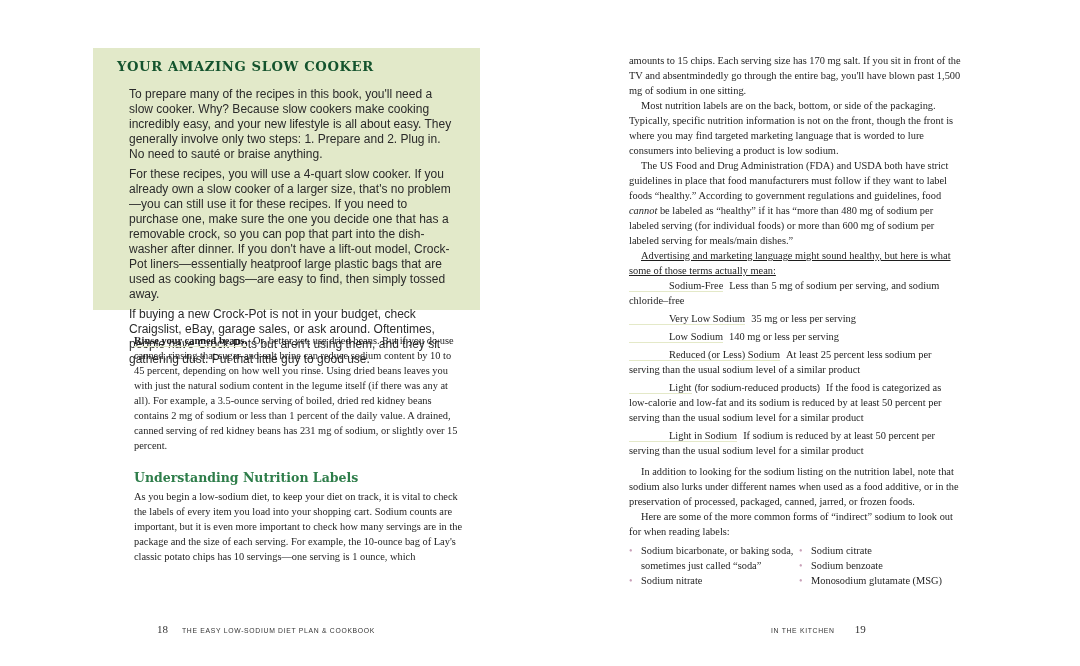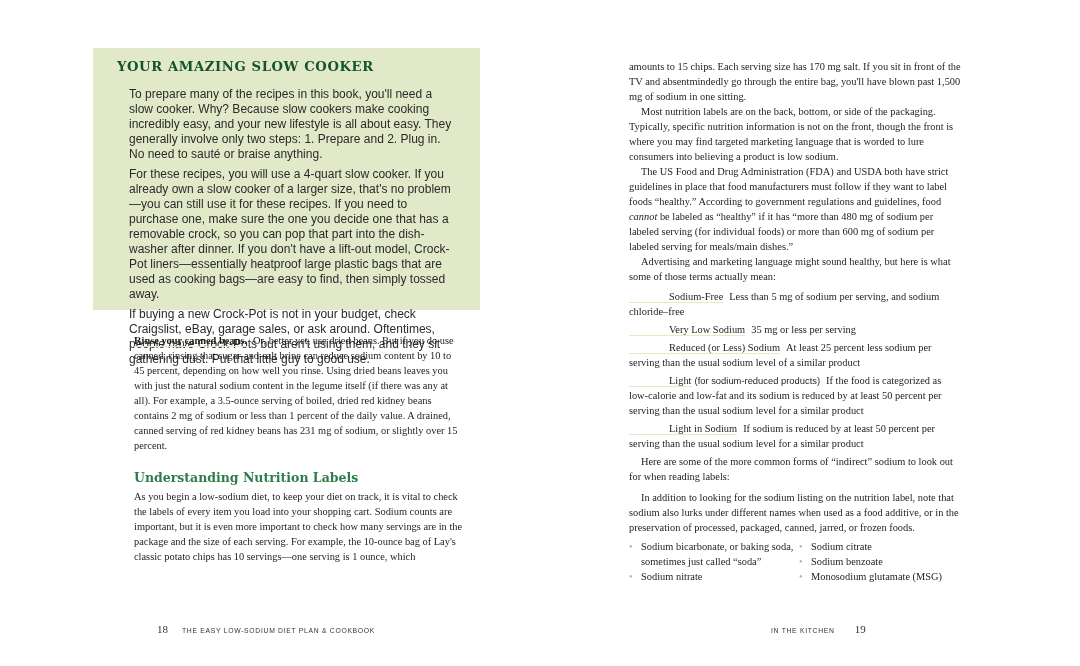--- a/index.html
+++ b/index.html
@@ -30,21 +30,21 @@
   }
   .left-body { position: absolute; left: 134px; top: 333px; width: 330px; }
   .left-body p { margin: 0; }
   .bold-lead { font-weight: bold; border-bottom: 1.5px solid #e4e9c8; margin-right: 6px; }
 
   .section-heading {
     font-family: "DejaVu Serif", serif; font-size: 12.5px; color: #2e7d4a; margin: 17px 0 3px 0;
     line-height: 16px; font-style: normal;
   }
 
-  .right-body { position: absolute; left: 629px; top: 59px; width: 332px; }
+  .right-body { position: absolute; left: 629px; top: 53px; width: 332px; }
   .right-body p { margin: 0; }
   .indent { text-indent: 12px; }
   .term { margin: 0 0 3px 0 !important; }
   .term-lead { font-weight: normal; border-bottom: 1.5px solid #e4e9c8; margin-right: 6px; padding-left: 40px; }
   .gap-top { margin-top: 6px !important; }
 
   .bullets { display: grid; grid-template-columns: 170px 162px; margin-top: 4px; }
   .bullet { position: relative; padding-left: 12px; }
   .bullet-dot {
     position: absolute; left: 0; top: 0; color: #c9a0b8; font-size: 10px;
@@ -77,30 +77,31 @@
 <div class="left-body body-text">
   <p><span class="bold-lead">Rinse your canned beans.</span><span>Or, better yet, use dried beans. But if you do use canned, rinsing that sugar-and-salt brine can reduce sodium content by 10 to 45 percent, depending on how well you rinse. Using dried beans leaves you with just the natural sodium content in the legume itself (if there was any at all). For example, a 3.5-ounce serving of boiled, dried red kidney beans contains 2 mg of sodium or less than 1 percent of the daily value. A drained, canned serving of red kidney beans has 231 mg of sodium, or slightly over 15 percent.</span></p>
   <h3 class="section-heading">Understanding Nutrition Labels</h3>
   <p>As you begin a low-sodium diet, to keep your diet on track, it is vital to check the labels of every item you load into your shopping cart. Sodium counts are important, but it is even more important to check how many servings are in the package and the size of each serving. For example, the 10-ounce bag of Lay's classic potato chips has 10 servings—one serving is 1 ounce, which</p>
 </div>
 
 <div class="right-body body-text">
   <p>amounts to 15 chips. Each serving size has 170 mg salt. If you sit in front of the TV and absentmindedly go through the entire bag, you'll have blown past 1,500 mg of sodium in one sitting.</p>
   <p class="indent">Most nutrition labels are on the back, bottom, or side of the packaging. Typically, specific nutrition information is not on the front, though the front is where you may find targeted marketing language that is worded to lure consumers into believing a product is low sodium.</p>
   <p class="indent"><span>The US Food and Drug Administration (FDA) and USDA both have strict guidelines in place that food manufacturers must follow if they want to label foods “healthy.” According to government regulations and guidelines, food </span><i>cannot</i><span> be labeled as “healthy” if it has “more than 480 mg of sodium per labeled serving (for individual foods) or more than 600 mg of sodium per labeled serving for meals/main dishes.”</span></p>
-  <p class="indent" style="margin-bottom:5px;">Advertising and marketing language might sound healthy, but here is what some of those terms actually mean:</p>
+  <p class="indent" style="text-decoration:underline;">Advertising and marketing language might sound healthy, but here is what some of those terms actually mean:</p>
 
   <p class="term"><span class="term-lead">Sodium-Free</span><span>Less than 5 mg of sodium per serving, and sodium chloride–free</span></p>
   <p class="term"><span class="term-lead">Very Low Sodium</span><span>35 mg or less per serving</span></p>
+  <p class="term"><span class="term-lead">Low Sodium</span><span>140 mg or less per serving</span></p>
   <p class="term"><span class="term-lead">Reduced (or Less) Sodium</span><span>At least 25 percent less sodium per serving than the usual sodium level of a similar product</span></p>
   <p class="term"><span class="term-lead" style="margin-right:3px;">Light</span><span style="font-family:'Liberation Sans',sans-serif;font-size:9.4px;margin-right:6px;">(for sodium-reduced products)</span><span>If the food is categorized as low-calorie and low-fat and its sodium is reduced by at least 50 percent per serving than the usual sodium level for a similar product</span></p>
   <p class="term"><span class="term-lead">Light in Sodium</span><span>If sodium is reduced by at least 50 percent per serving than the usual sodium level for a similar product</span></p>
 
+  <p class="indent gap-top">In addition to looking for the sodium listing on the nutrition label, note that sodium also lurks under different names when used as a food additive, or in the preservation of processed, packaged, canned, jarred, or frozen foods.</p>
   <p class="indent">Here are some of the more common forms of “indirect” sodium to look out for when reading labels:</p>
-  <p class="indent gap-top">In addition to looking for the sodium listing on the nutrition label, note that sodium also lurks under different names when used as a food additive, or in the preservation of processed, packaged, canned, jarred, or frozen foods.</p>
 
   <div class="bullets">
     <div>
       <div class="bullet">
           <span class="bullet-dot">•</span>
           <span class="bullet-text">Sodium bicarbonate, or baking soda, sometimes just called “soda”</span>
         </div>
       <div class="bullet">
           <span class="bullet-dot">•</span>
           <span class="bullet-text">Sodium nitrate</span>

